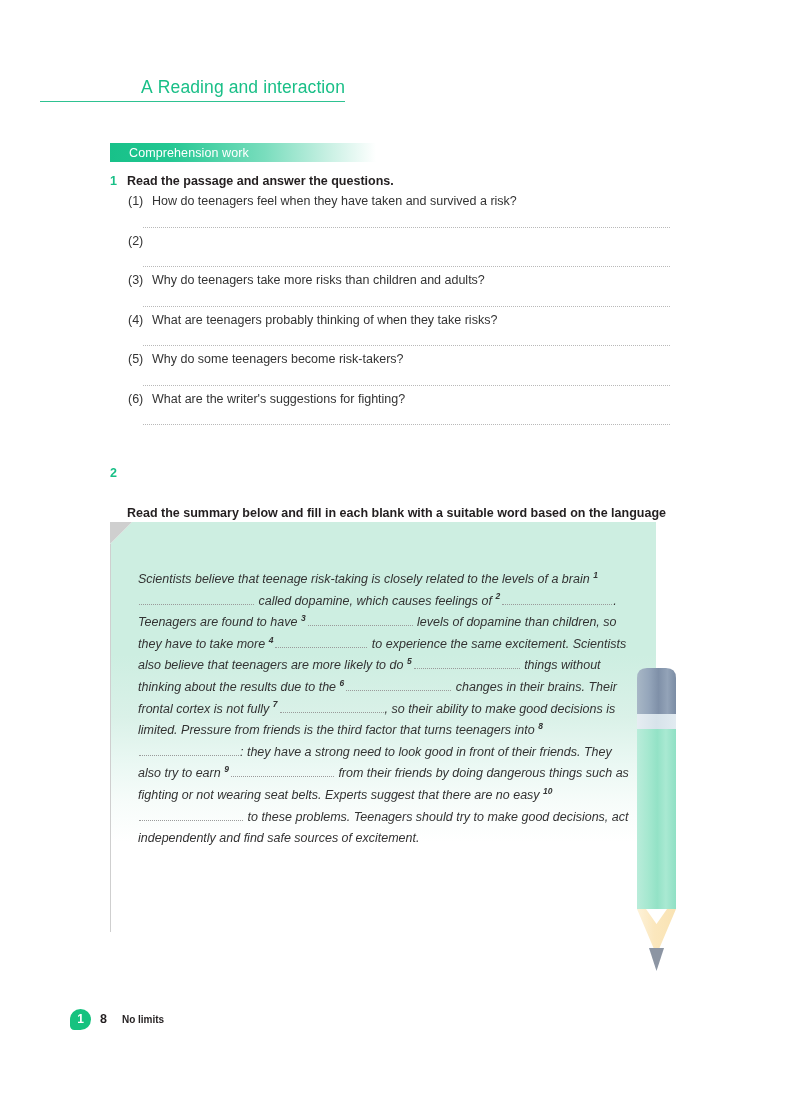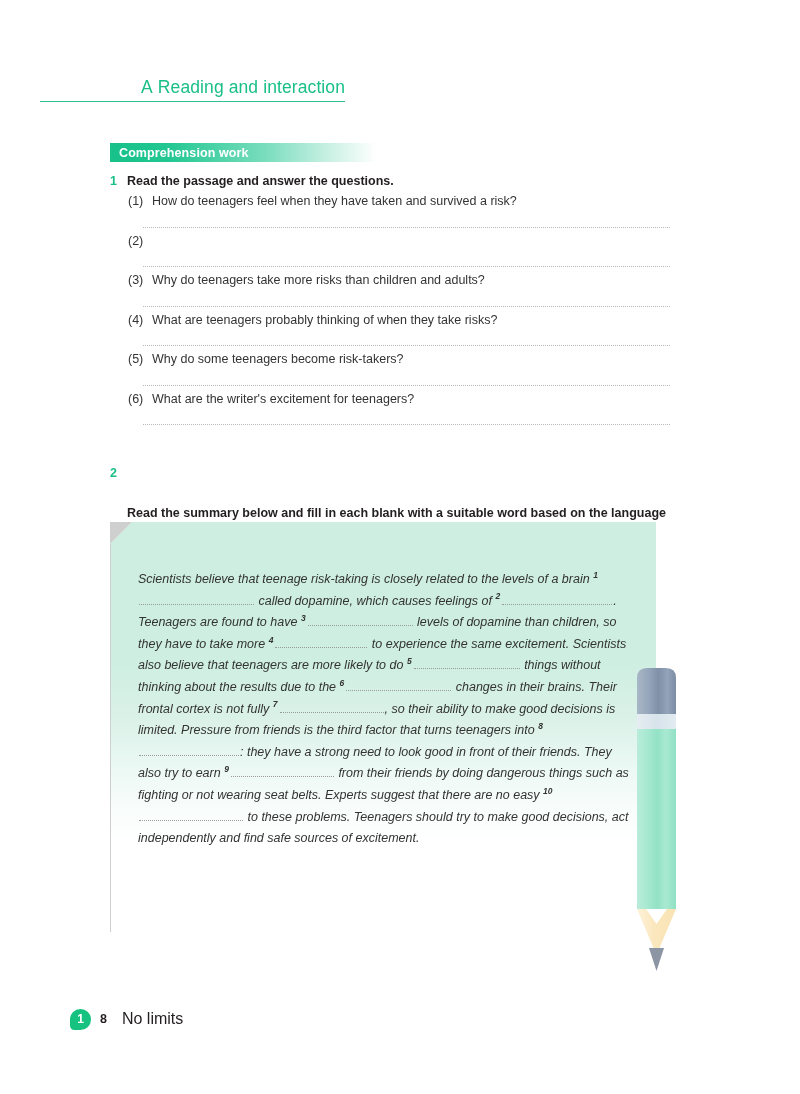--- a/index.html
+++ b/index.html
@@ -54,22 +54,22 @@
     top: 143px;
     width: 266px;
     height: 19px;
     background: linear-gradient(to right, #18c189 0%, #22c792 22%, #79ddbd 58%, #c8f0e3 82%, #ffffff 100%);
     display: flex;
     align-items: center;
   }
   .banner-label {
     color: #ffffff;
     font-size: 12.5px;
-    font-weight: 700;
-    padding-left: 9px;
+    font-weight: 400;
+    padding-left: 19px;
     letter-spacing: 0.1px;
   }
 
   
   .exercise {
     position: absolute;
     display: flex;
   }
   .ex-num {
     color: #18bf86;
@@ -222,22 +222,22 @@
     justify-content: center;
     flex: 0 0 21px;
   }
   .page-number {
     font-size: 12.5px;
     font-weight: bold;
     margin-left: 9px;
     color: #231f20;
   }
   .footer-title {
-    font-size: 16px;
-    font-weight: normal;
+    font-size: 10px;
+    font-weight: bold;
     margin-left: 15px;
     color: #231f20;
   }
 </style>
 </head>
 <body>
 
 <div class="section-header">
   <div class="section-title">
     <span class="letter">A</span><span>Reading and interaction</span>
@@ -285,21 +285,21 @@
   <div class="question">
     <div class="q-row">
       <span class="q-label">(5)</span>
       <span class="q-text">Why do some teenagers become risk-takers?</span>
     </div>
     <div class="answer-line"></div>
   </div>
   <div class="question">
     <div class="q-row">
       <span class="q-label">(6)</span>
-      <span class="q-text">What are the writer's excitement for teenagers?</span>
+      <span class="q-text">What are the writer's suggestions for fighting?</span>
     </div>
     <div class="answer-line"></div>
   </div>
 </div>
 
 <div class="exercise" id="exercise-2">
   <span class="ex-num">2</span>
   <span class="ex-text">Read the summary below and fill in each blank with a suitable word based on the language of the passage. You may change the form if necessary.</span>
 </div>
 

